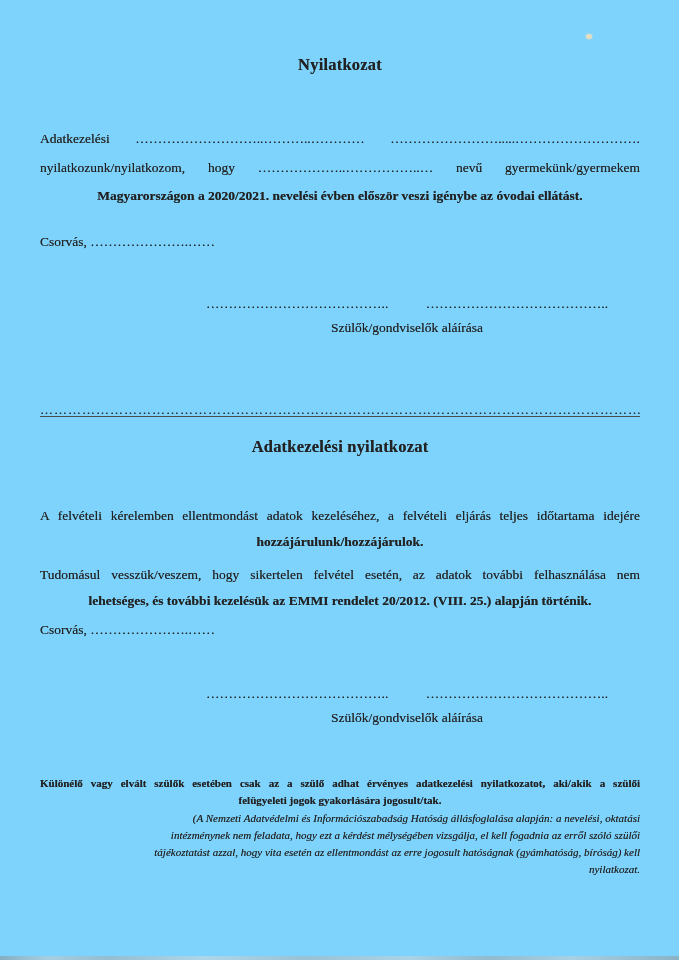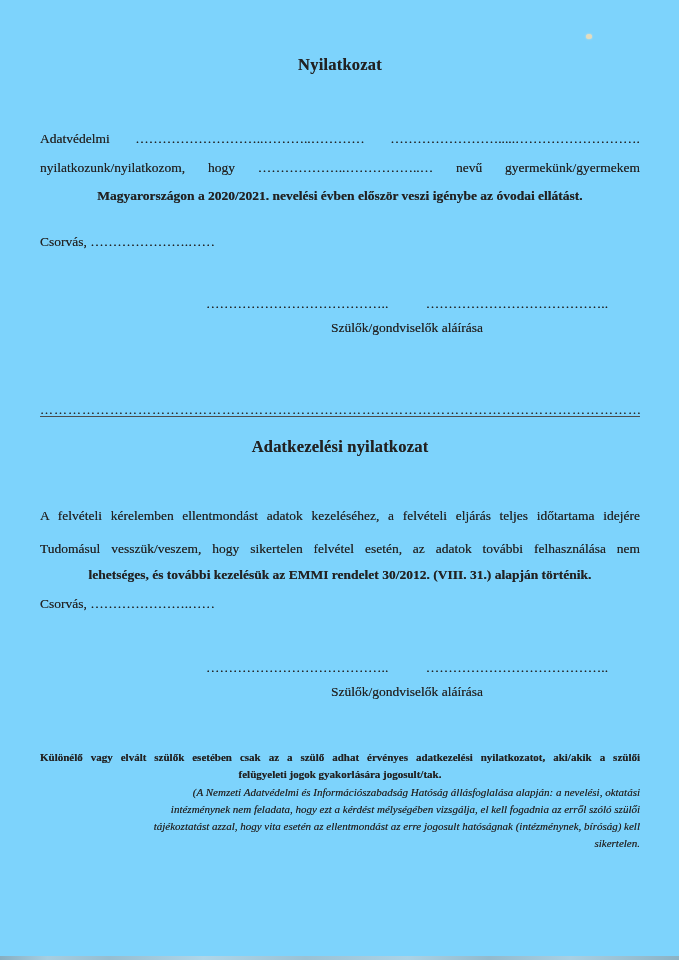--- a/index.html
+++ b/index.html
@@ -113,21 +113,21 @@
 </head>
 <body>
 
 <div class="page">
 
   <div class="speck"></div>
 
   <h1 class="doc-title">Nyilatkozat</h1>
 
   <div class="para body-block lh28 declaration-body">
-    <div class="jline">Adatvédelmi ………………………..………..………… …………………….....……………………….</div>
+    <div class="jline">Adatkezelési ………………………..………..………… …………………….....……………………….</div>
     <div class="jline">nyilatkozunk/nyilatkozom, hogy ………………..……………..… nevű gyermekünk/gyermekem</div>
     <div class="lline">Magyarországon  a 2020/2021. nevelési évben először veszi igénybe az óvodai ellátást.</div>
   </div>
 
   <div class="place-line">Csorvás, ………………….……</div>
 
   <div class="sig-block sig-block-1">
     <div class="sig-dots">
       <span>…………………………………..</span>
       <span>…………………………………..</span>
@@ -136,44 +136,45 @@
   </div>
 
   <div class="divider">
     <span>………………………………………………………………………………………………………………………………</span>
   </div>
 
   <h2 class="doc-title privacy-title">Adatkezelési nyilatkozat</h2>
 
   <div class="para body-block lh26 privacy-consent">
     <div class="jline">A felvételi kérelemben ellentmondást adatok kezeléséhez, a felvételi eljárás teljes időtartama idejére</div>
+    <div class="lline">hozzájárulunk/hozzájárulok.</div>
   </div>
 
   <div class="para body-block lh26 privacy-acknowledge">
     <div class="jline">Tudomásul vesszük/veszem, hogy sikertelen felvétel esetén, az adatok további felhasználása nem</div>
-    <div class="lline">lehetséges, és további kezelésük az EMMI rendelet 30/2012. (VIII. 31.) alapján történik.</div>
+    <div class="lline">lehetséges, és további kezelésük az EMMI rendelet 20/2012. (VIII. 25.) alapján történik.</div>
   </div>
 
   <div class="place-line place-line-2">Csorvás, ………………….……</div>
 
   <div class="sig-block sig-block-2">
     <div class="sig-dots">
       <span>…………………………………..</span>
       <span>…………………………………..</span>
     </div>
     <div class="sig-caption">Szülők/gondviselők aláírása</div>
   </div>
 
   <div class="para footer-bold">
     <div class="jline">Különélő vagy elvált szülők esetében csak az a szülő adhat érvényes adatkezelési nyilatkozatot, aki/akik a szülői</div>
     <div class="lline">felügyeleti jogok gyakorlására jogosult/tak.</div>
   </div>
 
   <div class="para footer-italic">
     <div class="iline">(A Nemzeti Adatvédelmi és Információszabadság Hatóság állásfoglalása alapján: a nevelési, oktatási</div>
     <div class="iline">intézménynek nem feladata, hogy ezt a kérdést mélységében vizsgálja, el kell fogadnia az erről szóló szülői</div>
-    <div class="iline">tájékoztatást azzal, hogy vita esetén az ellentmondást az erre jogosult hatóságnak (intézménynek, bíróság) kell</div>
-    <div class="iline">sikertelen.</div>
+    <div class="iline">tájékoztatást azzal, hogy vita esetén az ellentmondást az erre jogosult hatóságnak (gyámhatóság, bíróság) kell</div>
+    <div class="iline">nyilatkozat.</div>
   </div>
 
   <div class="scan-edge"></div>
 
 </div>
 
 </body></html>

